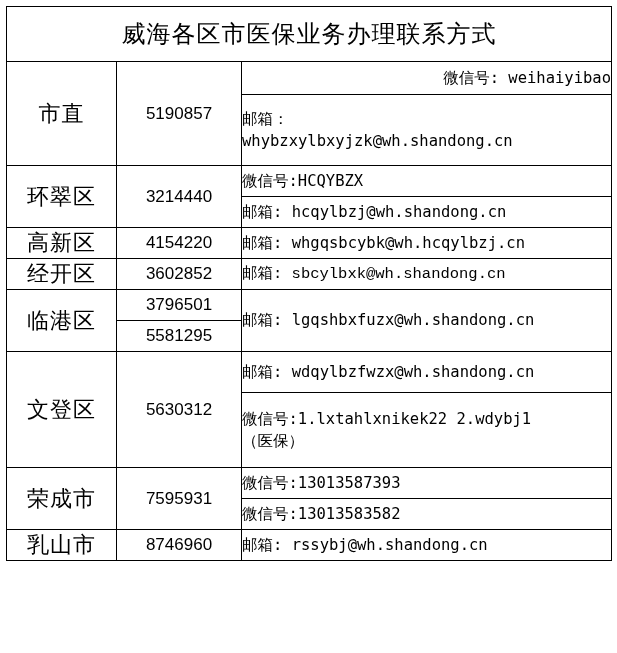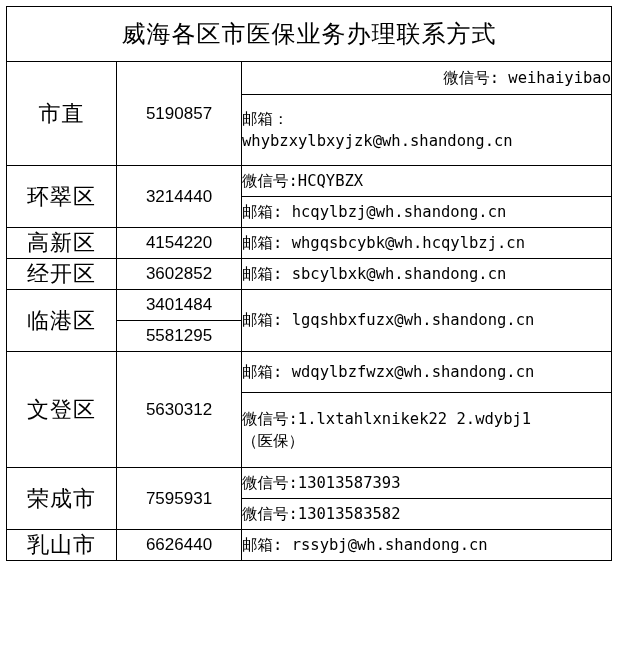--- a/index.html
+++ b/index.html
@@ -108,26 +108,26 @@
 
       <tr>
         <td class="region-cell">高新区</td>
         <td class="phone-cell">4154220</td>
         <td class="info-cell" style="height:30px;">邮箱: whgqsbcybk@wh.hcqylbzj.cn</td>
       </tr>
 
       <tr>
         <td class="region-cell">经开区</td>
         <td class="phone-cell">3602852</td>
-        <td class="info-cell" style="height:30px;">邮箱: sbcylbxk@wh.shandong.cn</td>
+        <td class="info-cell" style="height:30px;font-family:Liberation Mono, monospace;">邮箱: sbcylbxk@wh.shandong.cn</td>
       </tr>
 
       <tr>
         <td class="region-cell" rowspan="2">临港区</td>
-        <td class="phone-cell" style="height:30px;">3401484</td>
+        <td class="phone-cell" style="height:30px;">3796501</td>
         <td class="info-cell" rowspan="2">邮箱: lgqshbxfuzx@wh.shandong.cn</td>
       </tr>
       <tr>
         <td class="phone-cell" style="height:30px;">5581295</td>
       </tr>
 
       <tr>
         <td class="region-cell" rowspan="2">文登区</td>
         <td class="phone-cell" rowspan="2">5630312</td>
         <td class="info-cell" style="height:40px;">邮箱: wdqylbzfwzx@wh.shandong.cn</td>
@@ -141,18 +141,18 @@
         <td class="region-cell" rowspan="2">荣成市</td>
         <td class="phone-cell" rowspan="2">7595931</td>
         <td class="info-cell" style="height:30px;">微信号:13013587393</td>
       </tr>
       <tr>
         <td class="info-cell" style="height:30px;">微信号:13013583582</td>
       </tr>
 
       <tr>
         <td class="region-cell">乳山市</td>
-        <td class="phone-cell">6626440</td>
+        <td class="phone-cell">8746960</td>
         <td class="info-cell" style="height:30px;margin-left:12px;">邮箱: rssybj@wh.shandong.cn</td>
       </tr>
     </tbody>
   </table>
 </div>
 
 </body></html>

